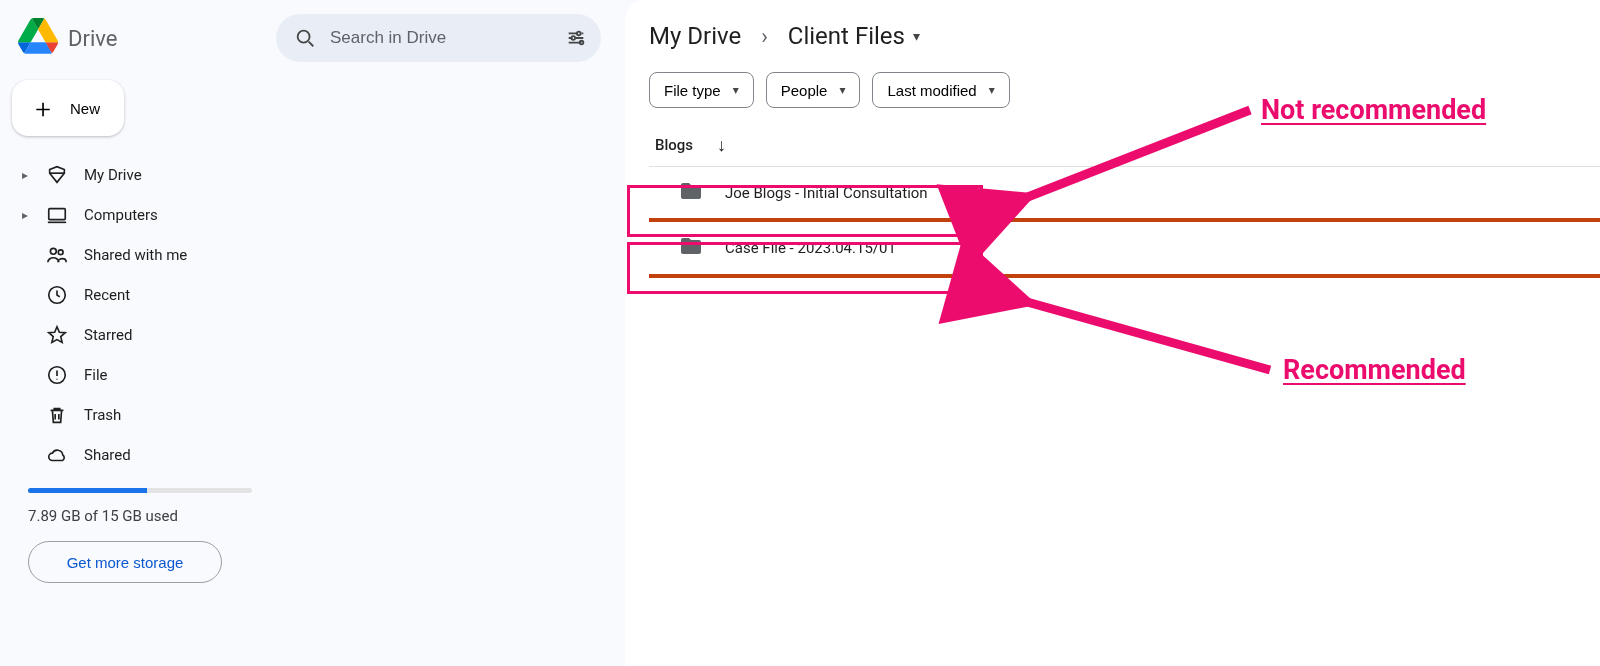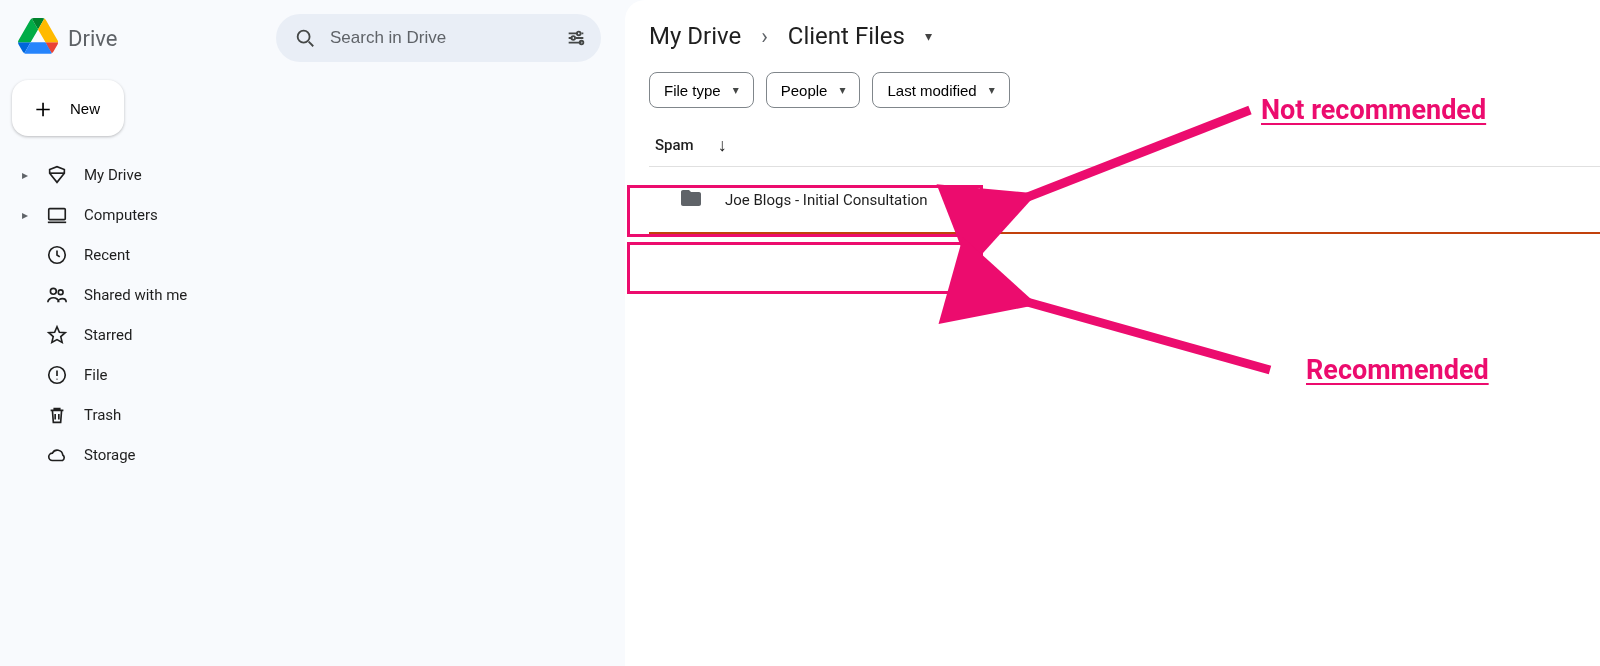--- a/index.html
+++ b/index.html
@@ -88,36 +88,36 @@
   .content {
     position: absolute; inset: 0;
     background: #fff;
     border-top-left-radius: 20px;
     padding: 22px 0 0 24px;
     overflow: hidden;
   }
   .crumbs { display: flex; align-items: center; gap: 20px; font-size: 24px; color: #1f1f1f; }
   .crumb-root { font-size: 24px; cursor: pointer; }
   .crumb-sep { color: #5f6368; font-size: 22px; }
-  .crumb-cur { display: flex; align-items: center; gap: 20px; cursor: pointer; }
+  .crumb-cur { display: flex; align-items: center; gap: 8px; cursor: pointer; }
   .crumb-caret { font-size: 14px; color: #444; }
   .chips { display: flex; gap: 12px; margin-top: 22px; }
   .chip {
     display: flex; align-items: center; gap: 12px;
     height: 36px; padding: 0 14px;
     border: 1px solid #80868b; border-radius: 8px;
     font-size: 15px; cursor: pointer; background: #fff;
   }
   .chip .caret { font-size: 12px; color: #444746; }
   .cols { display: flex; align-items: center; gap: 24px; margin-top: 26px; padding-left: 6px; font-size: 15px; font-weight: 500; color: #1f1f1f; }
   .sort-arrow { font-size: 18px; }
   .rows { margin-top: 10px; }
   .row {
-    height: 68px; display: flex; align-items: center;
-    border-bottom: 2px solid #c2410c;
+    height: 56px; display: flex; align-items: center;
+    border-bottom: 4px solid #c2410c;
     padding-left: 30px; gap: 22px;
     font-size: 15px; cursor: pointer;
   }
   .rows .row:first-child { border-top: 1px solid #e0e0e0; }
   .folder-ico svg { width: 24px; height: 24px; fill: #5f6368; }
   
   .overlay { position: absolute; inset: 0; pointer-events: none; }
   .hl { position: absolute; border: 3px solid #ec0c6e; }
   .anno-text {
     position: absolute; color: #ec0c6e; font-weight: 700;
@@ -168,41 +168,41 @@
               <rect x="3" y="5" width="18" height="12" rx="1"></rect>
               <path d="M2 20h20"></path>
             </svg>
           </span>
         <span>Computers</span>
       </div>
       <div class="nav-item">
         <span class="nochev"></span>
         <span class="nav-icon">
             <svg viewBox="0 0 24 24">
-              <circle cx="12" cy="12" r="9"></circle>
-              <path d="M12 7v5l3 2"></path>
-            </svg>
-          </span>
-        <span>Recent</span>
-      </div>
-      <div class="nav-item">
-        <span class="nochev"></span>
-        <span class="nav-icon">
-            <svg viewBox="0 0 24 24">
               <circle cx="8" cy="8" r="3.2"></circle>
               <circle cx="16" cy="9" r="2.6"></circle>
               <path d="M2 20c0-3 3-5 6-5s6 2 6 5M13 20c0-2.5 2.5-4 5-4s4 1.5 4 4"></path>
             </svg>
           </span>
         <span>Shared with me</span>
       </div>
       <div class="nav-item">
         <span class="nochev"></span>
         <span class="nav-icon">
             <svg viewBox="0 0 24 24">
+              <circle cx="12" cy="12" r="9"></circle>
+              <path d="M12 7v5l3 2"></path>
+            </svg>
+          </span>
+        <span>Recent</span>
+      </div>
+      <div class="nav-item">
+        <span class="nochev"></span>
+        <span class="nav-icon">
+            <svg viewBox="0 0 24 24">
               <path d="M12 3l2.6 6 6.4.5-4.9 4.3 1.5 6.3L12 17l-5.6 3.1 1.5-6.3L3 9.5l6.4-.5z"></path>
             </svg>
           </span>
         <span>Starred</span>
       </div>
       <div class="nav-item">
         <span class="nochev"></span>
         <span class="nav-icon">
             <svg viewBox="0 0 24 24">
               <circle cx="12" cy="12" r="9"></circle>
@@ -220,24 +220,31 @@
           </span>
         <span>Trash</span>
       </div>
       <div class="nav-item">
         <span class="nochev"></span>
         <span class="nav-icon">
             <svg viewBox="0 0 24 24">
               <path d="M7 18a4 4 0 010-8 6 6 0 0111.3 2A3.5 3.5 0 0118 18z"></path>
             </svg>
           </span>
-        <span>Storage</span>
-      </div>
-    </div>
-
+        <span>Shared</span>
+      </div>
+    </div>
+
+    <div class="storage-block">
+      <div class="storage-bar">
+          <div class="storage-fill" id="storage-fill" style="width: 53%;"></div>
+        </div>
+      <div class="storage-text">7.89 GB of 15 GB used</div>
+      <button class="getmore">Get more storage</button>
+    </div>
   </div>
 
   <div class="right-col">
     <div class="search-row">
       <div class="search">
         <span class="search-icon">
           <svg viewBox="0 0 24 24" fill="none" stroke="#444746" stroke-width="2">
               <circle cx="10.5" cy="10.5" r="6.5"></circle>
               <path d="M21 21l-5-5"></path>
             </svg>
@@ -274,40 +281,46 @@
             <span>People</span>
             <span class="caret">▾</span>
           </button>
           <button class="chip">
             <span>Last modified</span>
             <span class="caret">▾</span>
           </button>
         </div>
 
         <div class="cols">
-          <span>Spam</span>
+          <span>Blogs</span>
           <span class="sort-arrow">↓</span>
         </div>
 
         <div class="rows">
           <div class="row">
             <span class="folder-ico"><svg viewBox="0 0 24 24">
                   <path d="M10 4H4c-1.1 0-2 .9-2 2v12c0 1.1.9 2 2 2h16c1.1 0 2-.9 2-2V8c0-1.1-.9-2-2-2h-8l-2-2z"></path>
                 </svg></span>
             <span>Joe Blogs - Initial Consultation</span>
           </div>
+          <div class="row">
+            <span class="folder-ico"><svg viewBox="0 0 24 24">
+                  <path d="M10 4H4c-1.1 0-2 .9-2 2v12c0 1.1.9 2 2 2h16c1.1 0 2-.9 2-2V8c0-1.1-.9-2-2-2h-8l-2-2z"></path>
+                </svg></span>
+            <span>Case File - 2023.04.15/01</span>
+          </div>
         </div>
       </div>
 
       <div class="overlay">
         <div class="hl" style="left:2px; top:185px; width:356px; height:52px;"></div>
         <div class="hl" style="left:2px; top:242px; width:356px; height:52px;"></div>
 
         <div class="anno-text" style="left:636px; top:94px;">Not recommended</div>
-        <div class="anno-text" style="left:681px; top:354px;">Recommended</div>
+        <div class="anno-text" style="left:658px; top:354px;">Recommended</div>
 
         <svg style="left:370px; top:100px;" width="270" height="120">
           <defs>
               <marker id="ah1" markerWidth="12" markerHeight="12" refX="2" refY="5" orient="auto">
                 <path d="M10 0 L0 5 L10 10 z" fill="#ec0c6e"></path>
               </marker>
             </defs>
           <line x1="255" y1="10" x2="25" y2="100" stroke="#ec0c6e" stroke-width="9" marker-end="url(#ah1)"></line>
         </svg>
         <svg style="left:370px; top:280px;" width="290" height="110">

